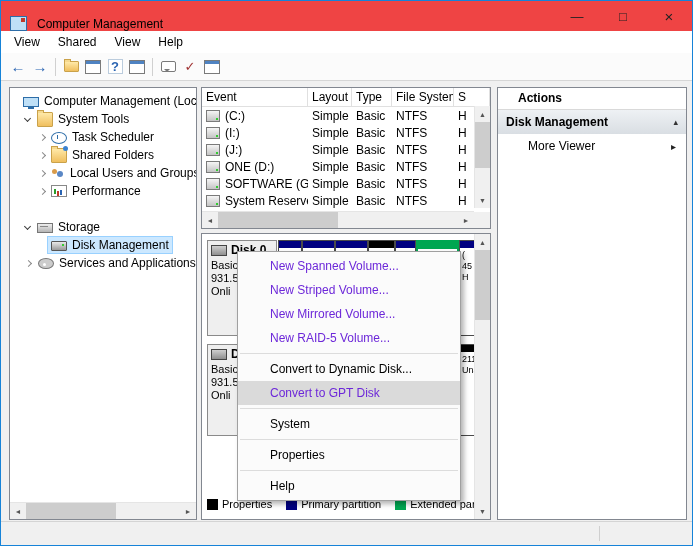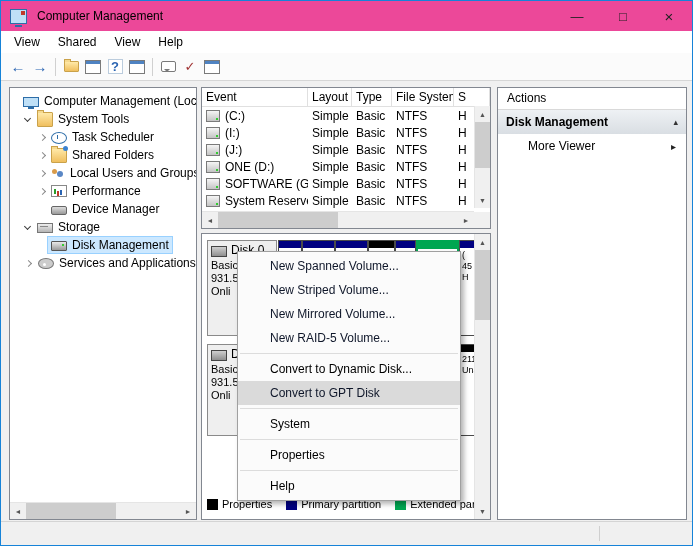--- a/index.html
+++ b/index.html
@@ -2,21 +2,21 @@
 <html><head>
 <meta charset="utf-8">
 <style>
   html,body{margin:0;padding:0}
   body{
     position:relative;width:693px;height:546px;box-sizing:border-box;
     border:1px solid #1683d8;background:#f0f0f0;overflow:hidden;
     font-family:"Liberation Sans","DejaVu Sans",sans-serif;font-size:12px;color:#000;
   }
   
-  .titlebar{position:absolute;left:0;top:0;right:0;height:30px;background:#ec4899;display:flex;align-items:center}
+  .titlebar{position:absolute;left:0;top:0;right:0;height:30px;background:#ef4444;display:flex;align-items:flex-end}
   .app-icon{width:15px;height:13px;margin-left:9px;position:relative;border:1px solid #2d6da8;background:#bfe0f7}
   .app-icon::after{content:"";position:absolute;left:4px;bottom:-4px;width:7px;height:2px;background:#2d6da8}
   .app-icon::before{content:"";position:absolute;right:1px;top:1px;width:4px;height:4px;background:#c0392b}
   .title-text{margin-left:10px}
   .win-controls{margin-left:auto;display:flex;height:100%}
   .win-btn{width:46px;height:100%;display:flex;align-items:center;justify-content:center;font-size:13px;color:#222}
   
   .menubar{position:absolute;left:0;top:30px;right:0;height:22px;background:#fff;display:flex;align-items:center;padding-left:4px}
   .menu-item{padding:0 9px;height:100%;display:flex;align-items:center}
   
@@ -79,48 +79,48 @@
   .c1{width:106px}.c2{width:44px}.c3{width:40px}.c4{width:62px}.c5{flex:1}
   .vol-row{height:17px;display:flex;align-items:center}
   .vc{box-sizing:border-box;padding-left:4px;white-space:nowrap;overflow:hidden;display:flex;align-items:center}
   .vol-vscroll{top:18px;bottom:20px}
   .vol-hscroll{right:16px}
   .corner{position:absolute;right:0;bottom:0;width:16px;height:16px;background:#f0f0f0}
   
   .disk-panel{position:absolute;left:200px;top:232px;width:290px;height:287px;background:#fff;border:1px solid #828790;box-sizing:border-box;overflow:hidden}
   .disk-block{position:absolute;left:5px;width:268px}
   .disk-hdr{position:absolute;left:0;top:0;width:70px;height:96px;background:#efefef;border:1px solid #8a8a8a;box-sizing:border-box;padding:2px 3px;overflow:hidden}
-  .disk-name{font-weight:normal;display:flex;align-items:flex-end;white-space:nowrap;margin-bottom:2px}
+  .disk-name{font-weight:bold;display:flex;align-items:center;white-space:nowrap;margin-bottom:2px}
   .disk-line{font-size:11px;line-height:13px;white-space:nowrap}
   .parts{position:absolute;left:71px;top:0;height:96px;display:flex}
   .part{box-sizing:border-box;border:1px solid #4a4a4a;background:#fff;position:relative;height:96px}
   .part .stripe{position:absolute;top:0;left:0;right:0;height:7px}
   .st-primary{background:#000080}
   .st-unalloc{background:#000000}
   .st-extended{background:#00a651}
   .part.selected{border:2px solid #00a651}
   .ptxt{position:absolute;top:9px;left:2px;right:0;font-size:9px;line-height:11px;white-space:nowrap;overflow:hidden}
   .legend{position:absolute;left:5px;top:264px;right:16px;display:flex;align-items:center;overflow:hidden;font-size:11px;white-space:nowrap}
   .lsq{flex:0 0 11px;width:11px;height:11px;margin-right:4px}
   .lgap{flex:0 0 14px}
   .disk-vscroll{top:0;bottom:0}
   
   .actions-panel{position:absolute;left:496px;top:86px;width:190px;height:433px;background:#fff;border:1px solid #828790;box-sizing:border-box}
-  .actions-title{height:21px;line-height:21px;padding-left:9px;font-weight:normal;border-bottom:1px solid #d9d9d9}
+  .actions-title{height:21px;line-height:21px;padding-left:20px;font-weight:bold;border-bottom:1px solid #d9d9d9}
   .action-section{height:24px;background:linear-gradient(#eef1f4,#d9dee3);display:flex;align-items:center;padding:0 8px;font-weight:bold}
   .sec-glyph{margin-left:auto;font-size:9px;color:#333}
   .action-more{height:24px;display:flex;align-items:center;padding:0 10px 0 30px}
   .more-glyph{margin-left:auto;font-size:10px;color:#222}
   
   .statusbar{position:absolute;left:0;right:0;bottom:0;height:23px;background:#f0f0f0;border-top:1px solid #d4d4d4}
   .sb-div{position:absolute;right:92px;top:4px;bottom:4px;width:1px;background:#cfcfcf}
   
   .context-menu{position:absolute;left:236px;top:250px;width:222px;background:#fbfbfb;border:1px solid #a0a0a0;box-shadow:3px 3px 5px rgba(0,0,0,.3);padding:2px 0;z-index:50}
   .cm-item{height:24px;line-height:24px;padding-left:32px;white-space:nowrap;overflow:hidden}
-  .cm-item.disabled{color:#0f172a}
+  .cm-item.disabled{color:#6d28d9}
   .cm-item.hl{background:#dadada}
   .cm-sep{height:1px;background:#dcdcdc;margin:3px 2px}
 </style>
 </head>
 <body>
 
 <div class="titlebar">
   <span class="app-icon"></span>
   <span class="title-text">Computer Management</span>
   <div class="win-controls">
@@ -203,24 +203,20 @@
     </div>
     <div class="tree-row lv2">
       <span class="chev chev-r"></span>
       <div class="row-body">
           <span class="ico i-chart"></span>
           <span>Performance</span>
         </div>
     </div>
     <div class="tree-row lv2">
       <span class="chev"></span>
-      <div class="row-body">
-          <span class="ico i-device"></span>
-          <span>Device Manager</span>
-        </div>
     </div>
     <div class="tree-row lv1">
       <span class="chev chev-d"></span>
       <div class="row-body">
           <span class="ico i-storage"></span>
           <span>Storage</span>
         </div>
     </div>
     <div class="tree-row lv2">
       <span class="chev"></span>

